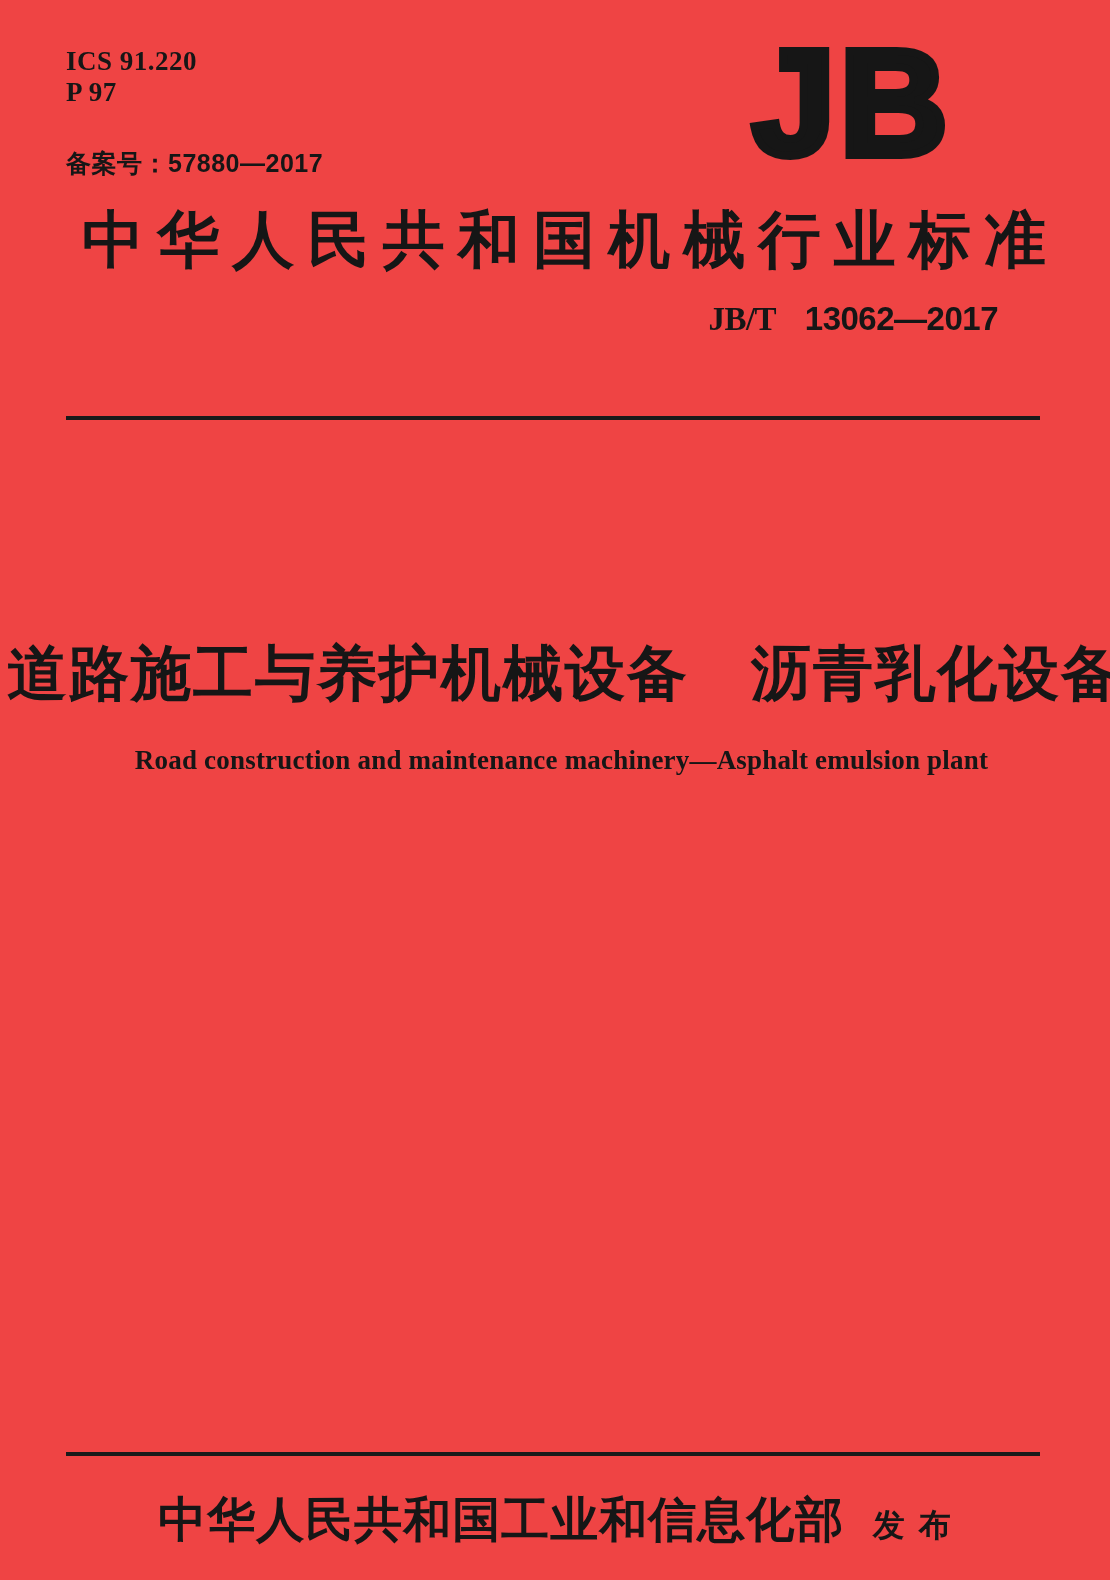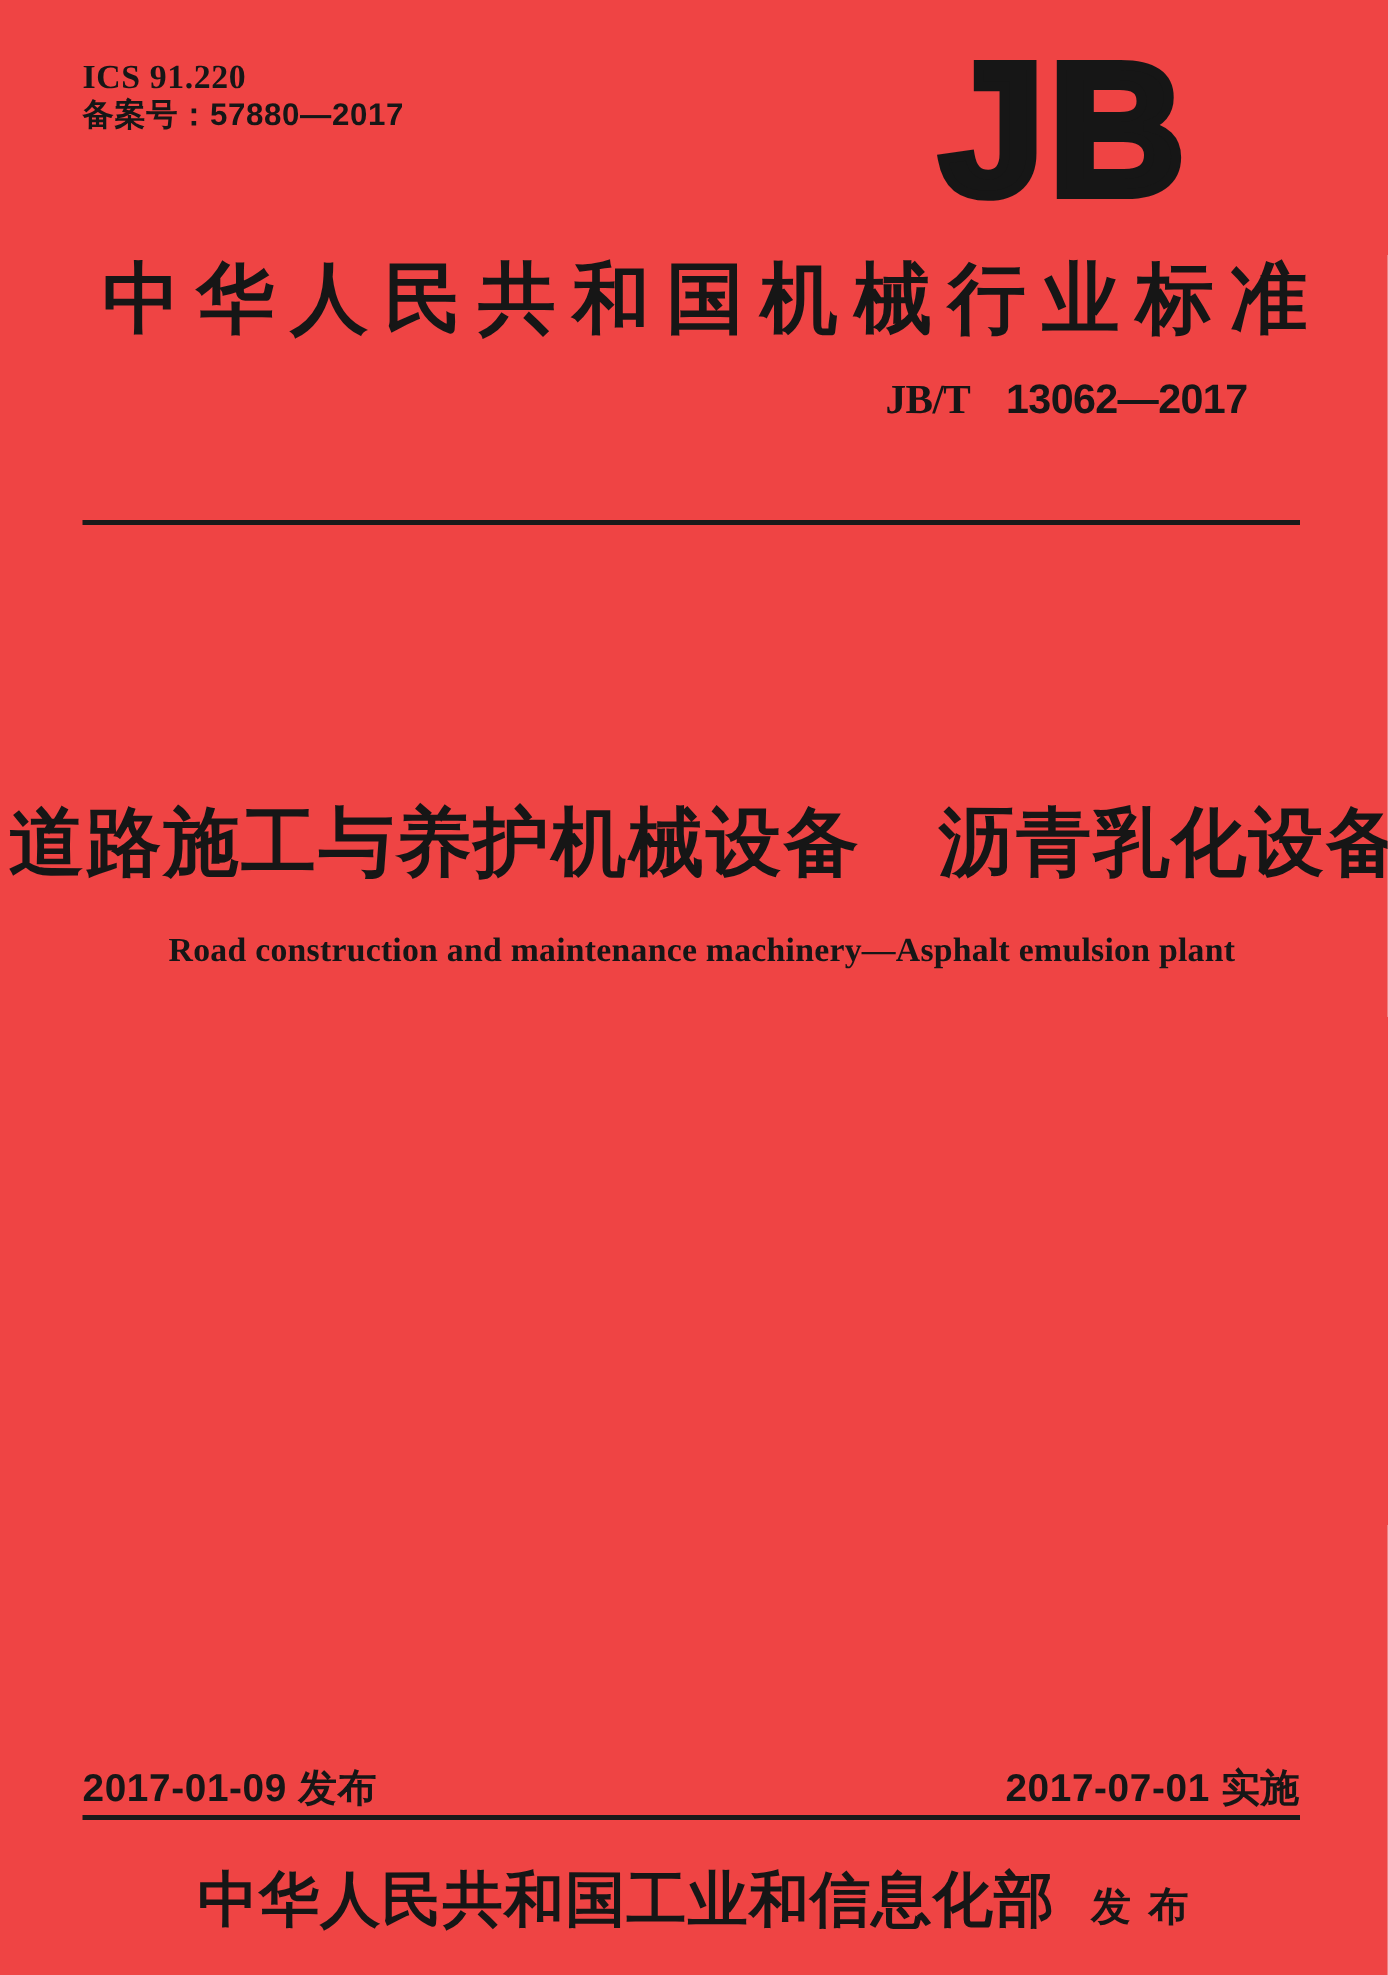--- a/index.html
+++ b/index.html
@@ -29,20 +29,21 @@
     line-height: 31px;
   }
   .meta .ics, .meta .pclass {
     font-family: "Liberation Serif", serif;
     font-size: 27px;
     letter-spacing: 0.5px;
   }
   .meta .filing {
     font-size: 25px;
     letter-spacing: 0.5px;
+    margin-top: 40px;
   }
 
   
   .jb-logo {
     position: absolute;
     left: 752px;
     top: 28px;
     font-size: 150px;
     line-height: 1;
     font-weight: 900;
@@ -145,42 +146,39 @@
     margin-left: 24px;
   }
 </style>
 </head>
 <body>
 
 <div class="page">
 
   <div class="meta">
     <div class="ics">ICS 91.220</div>
+    <div class="pclass">P 97</div>
     <div class="filing">备案号：57880—2017</div>
   </div>
 
   <div class="jb-logo">JB</div>
 
   <div class="std-heading">中华人民共和国机械行业标准</div>
 
   <div class="std-code">
     <span class="code-prefix serif">JB/T</span>
     <span class="code-number">13062—2017</span>
   </div>
 
   <div class="rule rule-top"></div>
 
   <div class="doc-title-zh">道路施工与养护机械设备　沥青乳化设备</div>
 
   <div class="doc-title-en">Road construction and maintenance machinery—Asphalt emulsion plant</div>
 
-  <div class="dates">
-    <span>2017-01-09 发布</span>
-    <span>2017-07-01 实施</span>
-  </div>
 
   <div class="rule rule-bottom"></div>
 
   <div class="publisher">
     <span class="issuer">中华人民共和国工业和信息化部</span>
     <span class="publish-label">发布</span>
   </div>
 
 </div>
 

